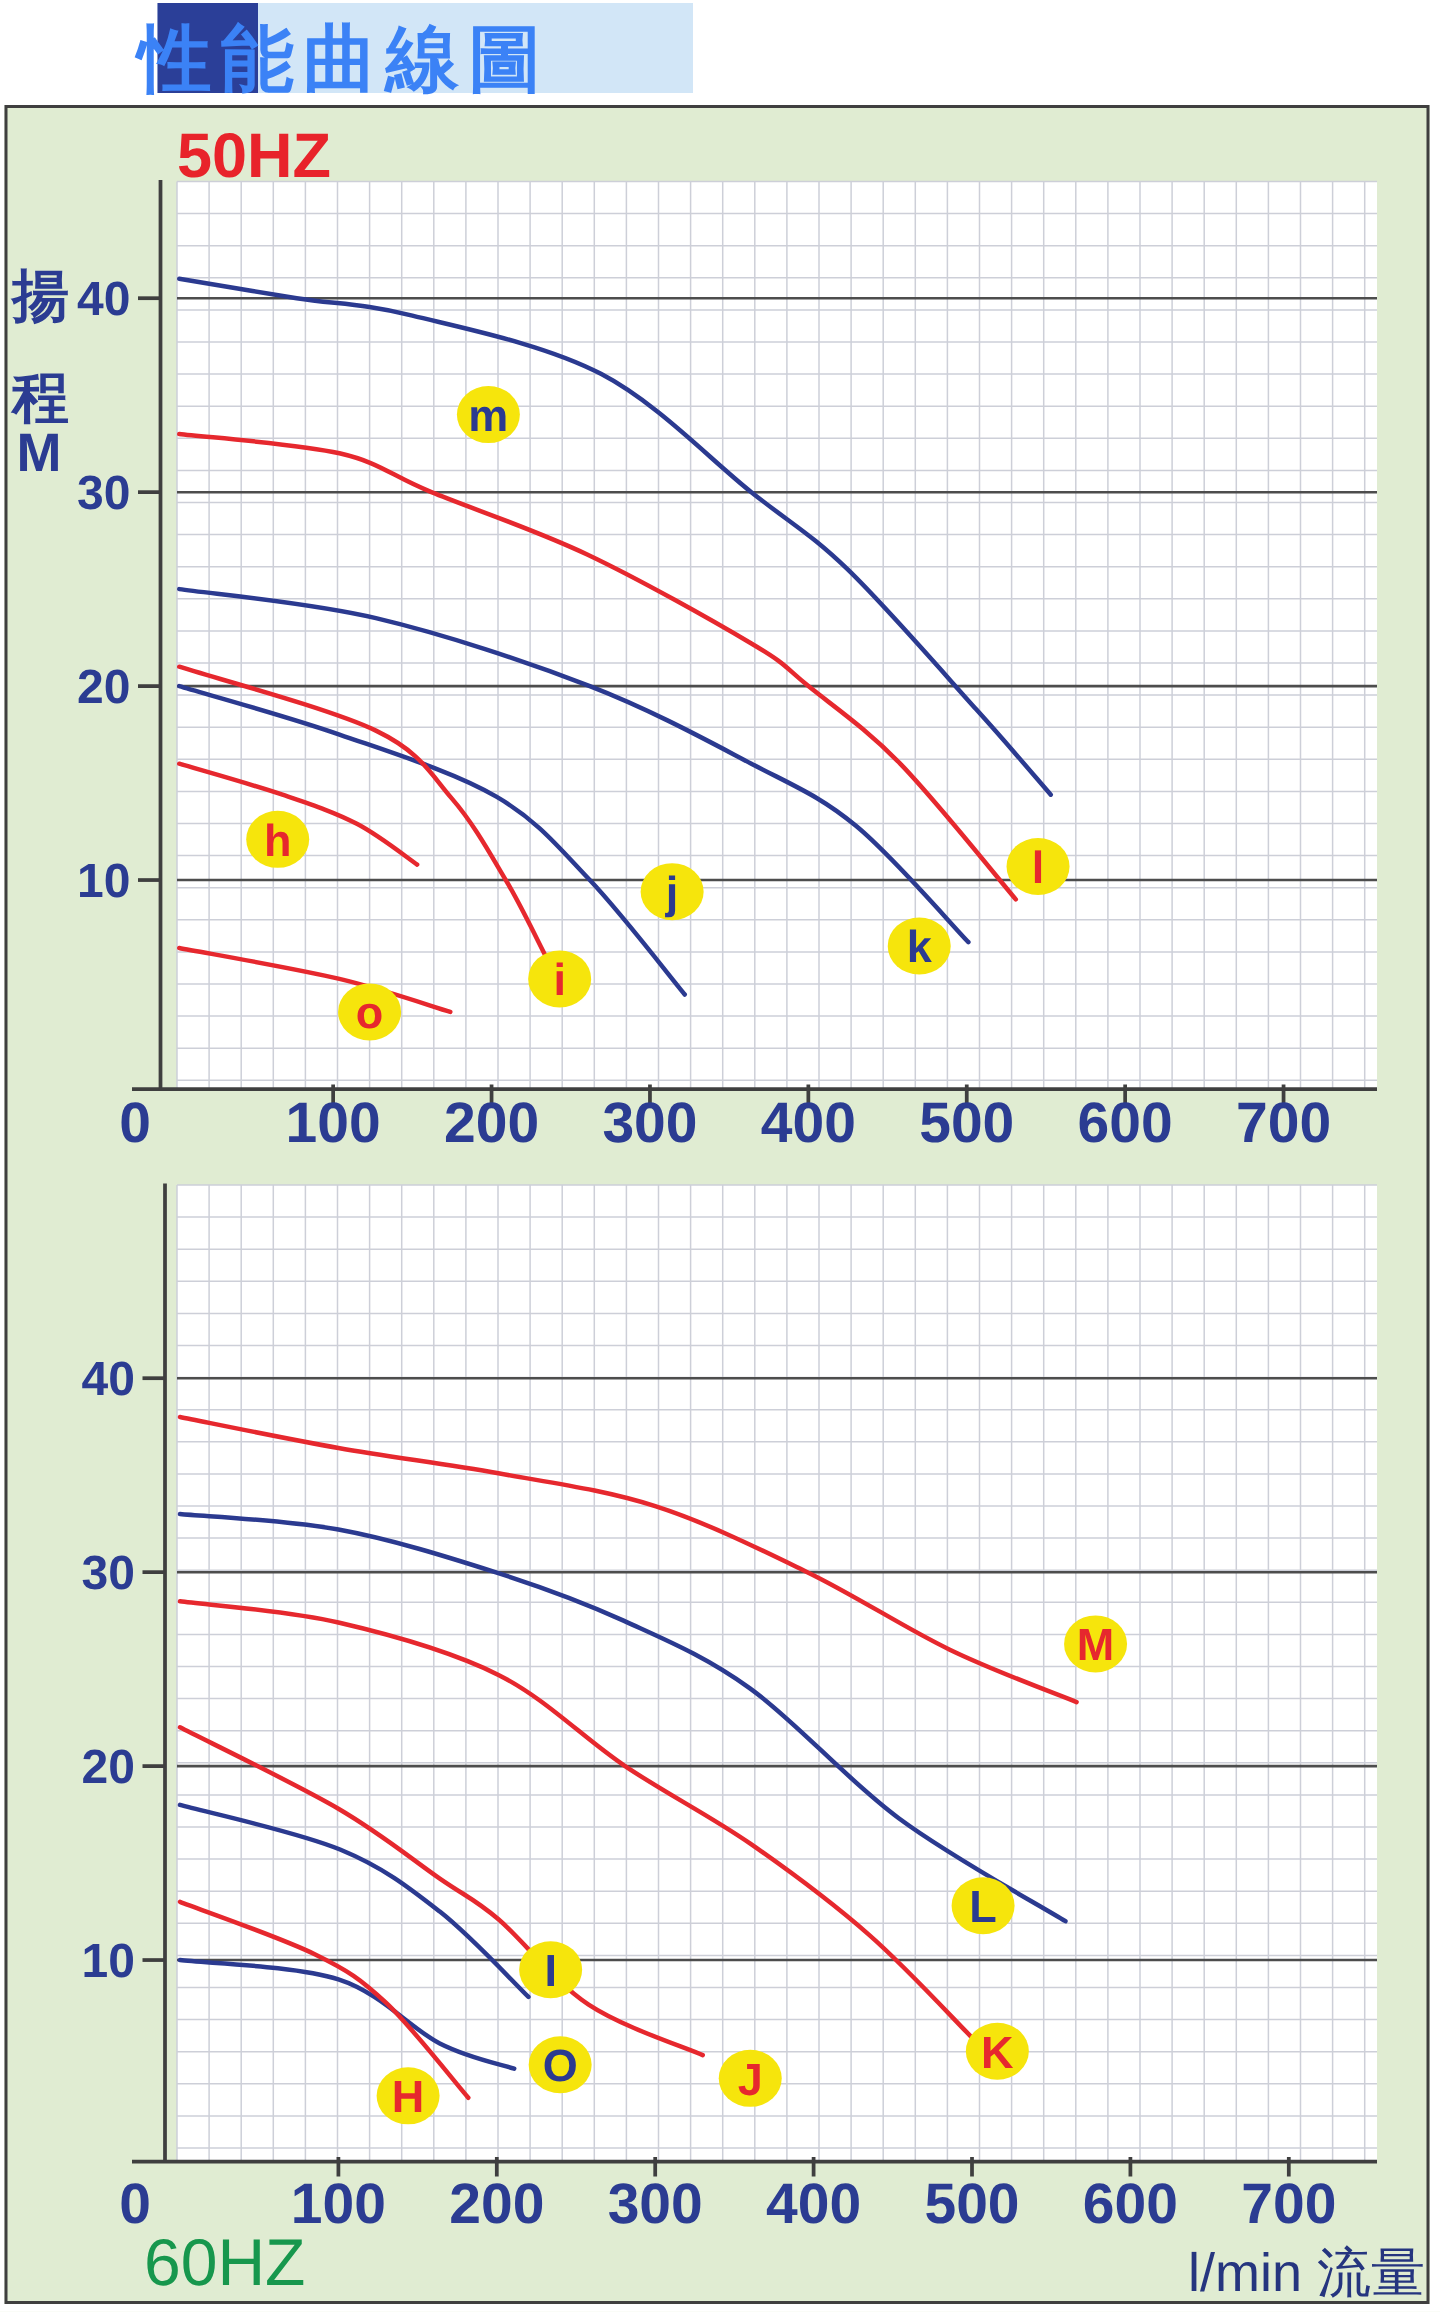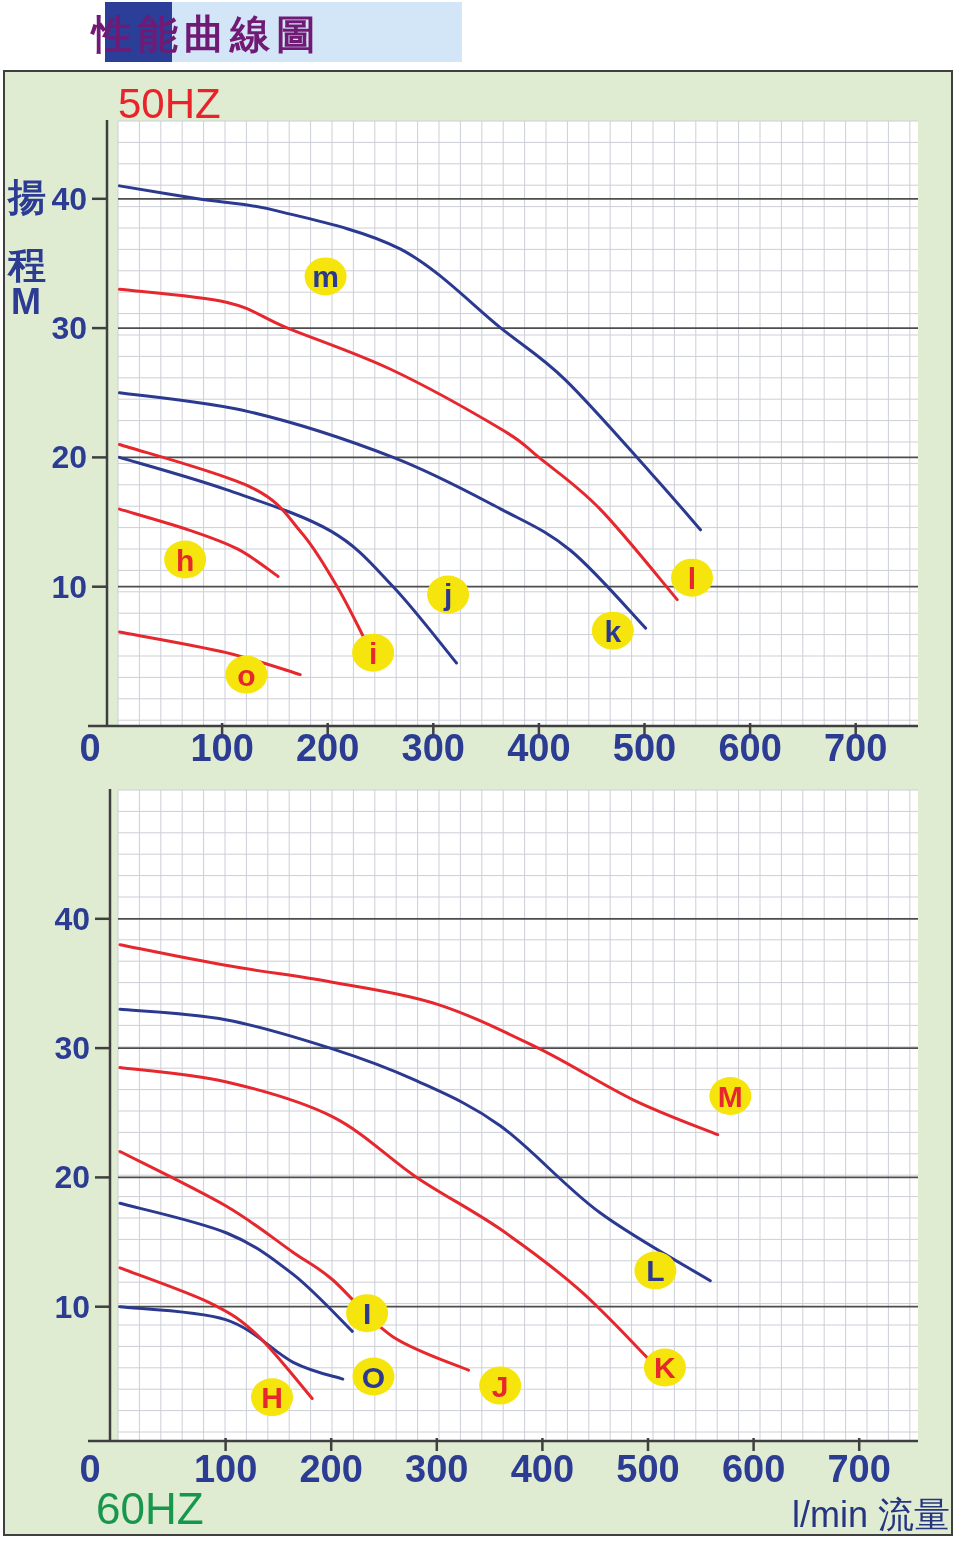--- a/index.html
+++ b/index.html
@@ -1,24 +1,24 @@
 <!DOCTYPE html>
 <html><head>
 <meta charset="utf-8">
 <style>
   html,body{margin:0;padding:0;background:#ffffff;}
   .stage{position:relative;width:960px;height:1541px;background:#ffffff;overflow:hidden;
          font-family:"Liberation Sans", sans-serif;}
   .titlebar{position:absolute;left:105px;top:2px;width:357px;height:60px;background:#d2e6f7;}
   .title-square{position:absolute;left:0;top:0;width:67px;height:60px;background:#2b3f98;}
-  .page-title{position:absolute;left:92px;top:7px;font-size:40px;font-weight:bold;color:#701a75;
+  .page-title{position:absolute;left:92px;top:7px;font-size:49px;font-weight:bold;color:#3b82f6;
               letter-spacing:6px;white-space:nowrap;text-align:center;}
   .chart-frame{position:absolute;left:3px;top:70px;width:950px;height:1466px;background:#e0ecd2;
                border:2px solid #3f3f3f;box-sizing:border-box;}
-  .freq-50{position:absolute;left:118px;top:80px;font-size:42px;font-weight:normal;color:#e8232a;}
+  .freq-50{position:absolute;left:118px;top:80px;font-size:42px;font-weight:bold;color:#e8232a;}
   .freq-60{position:absolute;left:96px;top:1484px;font-size:44px;font-weight:normal;color:#17974d;}
   .flow-unit{position:absolute;left:600px;top:1491px;width:350px;text-align:right;
              font-size:36px;font-weight:normal;color:#25357f;}
   .yunit{position:absolute;color:#2b3c92;font-weight:bold;}
   .yunit-c0{left:8px;top:172px;font-size:38px;}
   .yunit-c1{left:8px;top:240px;font-size:38px;}
   .yunit-c2{left:11px;top:281px;font-size:36px;}
   svg{position:absolute;left:0;top:0;pointer-events:none;}
 </style>
 </head>

